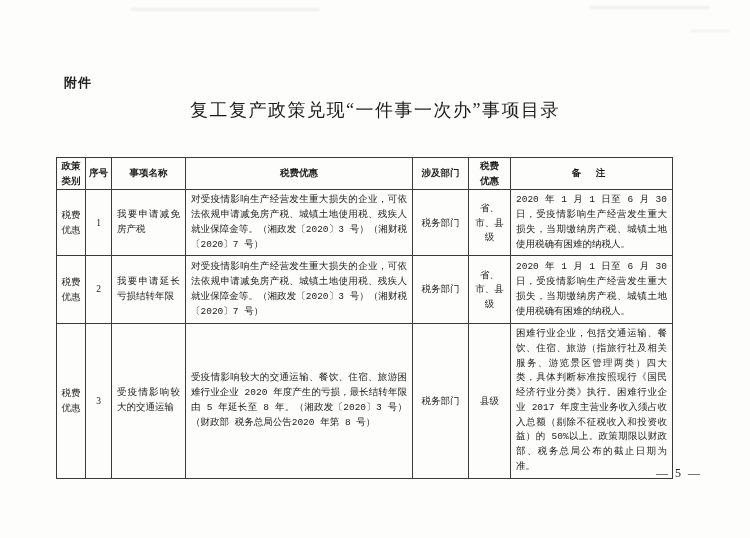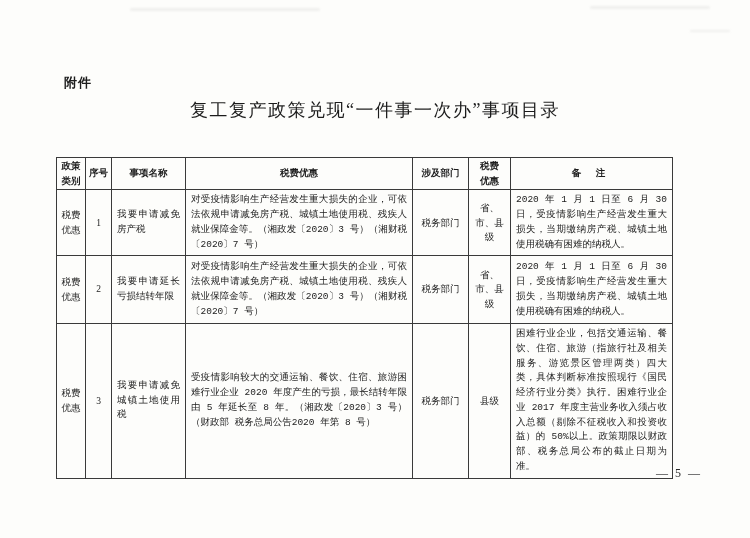--- a/index.html
+++ b/index.html
@@ -114,21 +114,21 @@
       <td class="center">2</td>
       <td class="text">我要申请延长亏损结转年限</td>
       <td class="text">对受疫情影响生产经营发生重大损失的企业，可依法依规申请减免房产税、城镇土地使用税、残疾人就业保障金等。（湘政发〔2020〕3 号）（湘财税〔2020〕7 号）</td>
       <td class="center">税务部门</td>
       <td class="center">省、市、县级</td>
       <td class="text">2020 年 1 月 1 日至 6 月 30 日，受疫情影响生产经营发生重大损失，当期缴纳房产税、城镇土地使用税确有困难的纳税人。</td>
     </tr>
     <tr class="row-3">
       <td class="center"><span class="narrow-wrap">税费优惠</span></td>
       <td class="center">3</td>
-      <td class="text">我要申请减免城镇土地使用税</td>
+      <td class="text">受疫情影响较大的交通运输</td>
       <td class="text">受疫情影响较大的交通运输、餐饮、住宿、旅游困难行业企业 2020 年度产生的亏损，最长结转年限由 5 年延长至 8 年。（湘政发〔2020〕3 号）（财政部 税务总局公告2020 年第 8 号）</td>
       <td class="center">税务部门</td>
       <td class="center">县级</td>
       <td class="text">困难行业企业，包括交通运输、餐饮、住宿、旅游（指旅行社及相关服务、游览景区管理两类）四大类，具体判断标准按照现行《国民经济行业分类》执行。困难行业企业 2017 年度主营业务收入须占收入总额（剔除不征税收入和投资收益）的 50%以上。政策期限以财政部、税务总局公布的截止日期为准。</td>
     </tr>
   </tbody>
 </table>
 
 <div class="page-number">— 5 —</div>
 

